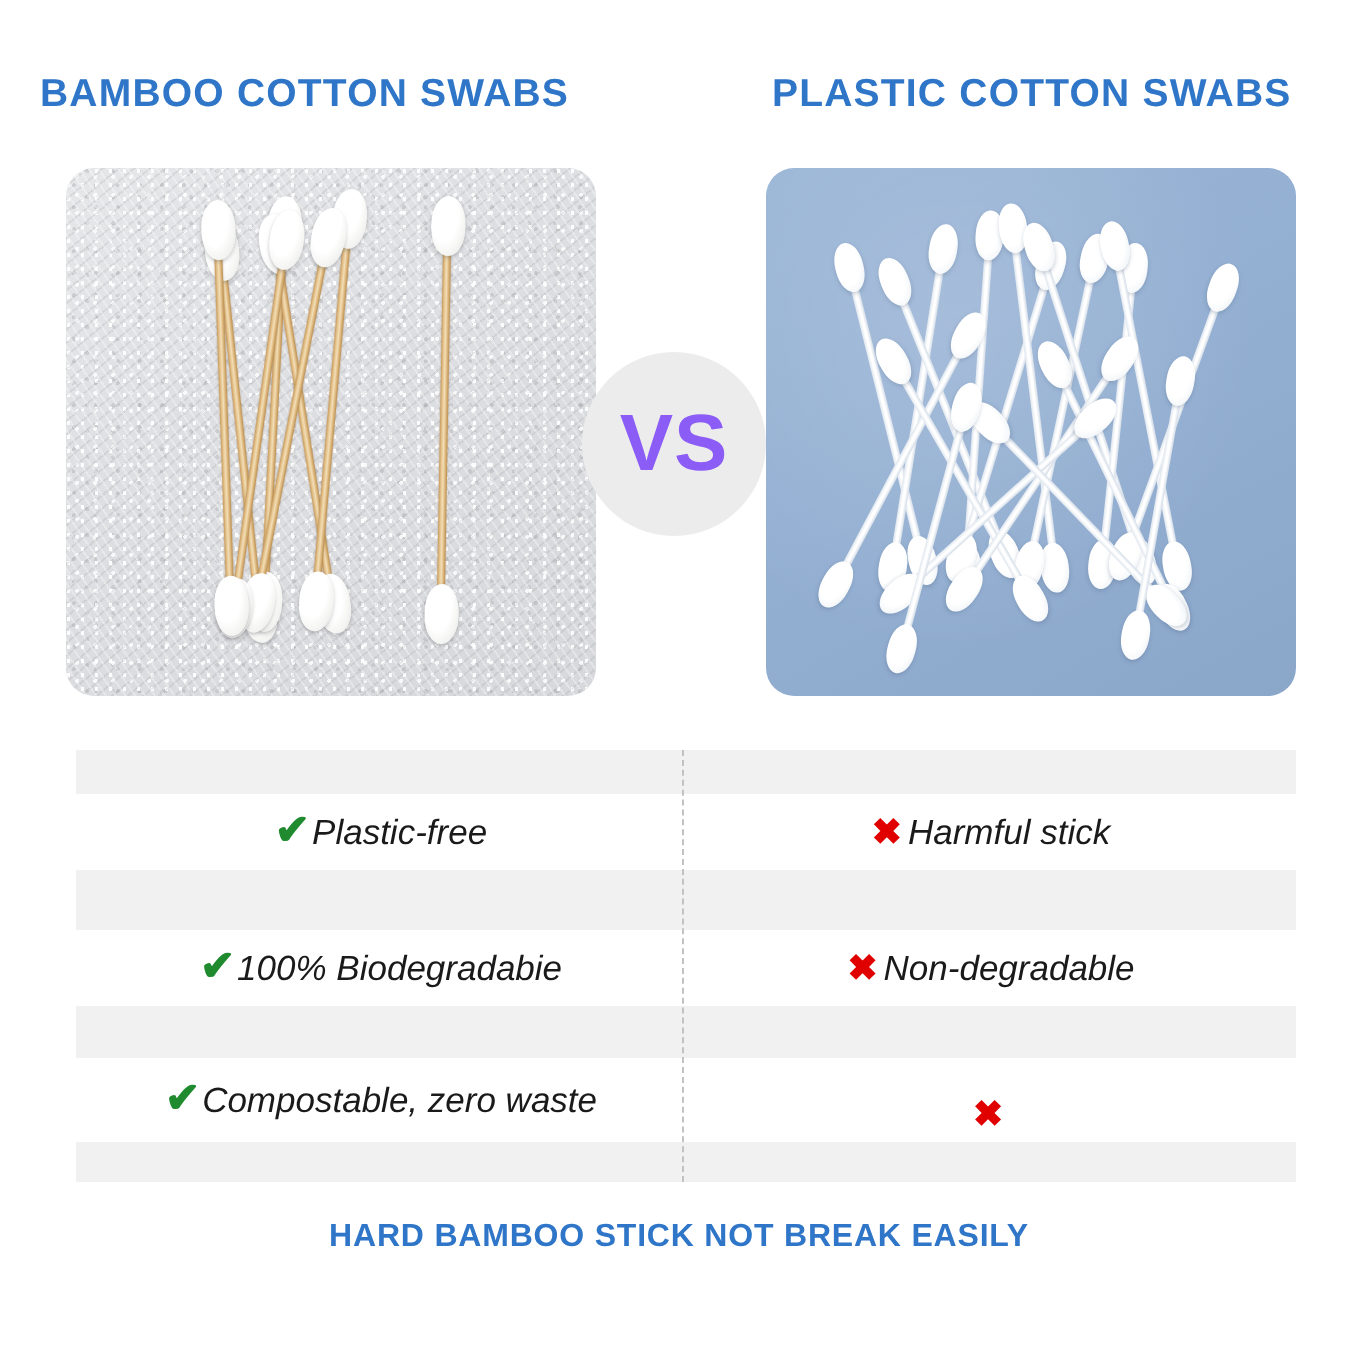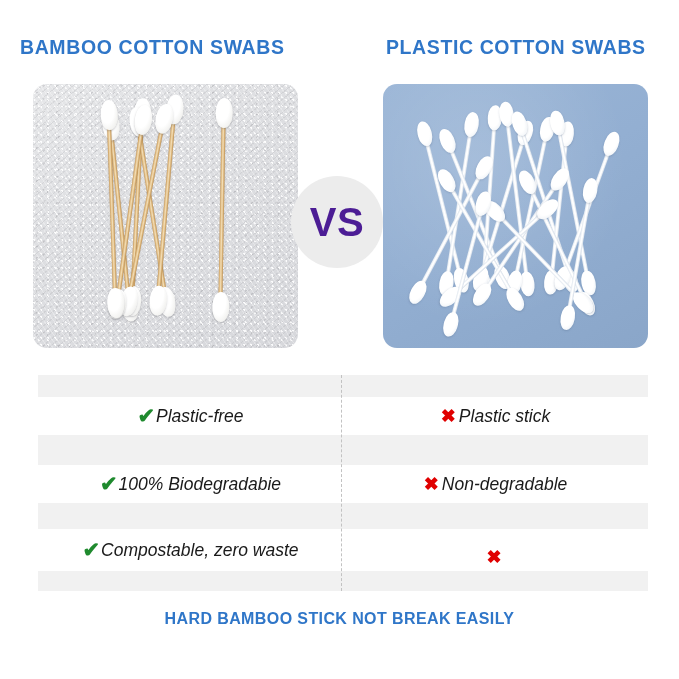--- a/index.html
+++ b/index.html
@@ -150,21 +150,21 @@
     border-radius: 50%;
     background: #ececec;
     display: flex;
     align-items: center;
     justify-content: center;
     z-index: 5;
   }
   .vs-badge span {
     font-size: 40px;
     font-weight: bold;
-    color: #4c1d95;
+    color: #8b5cf6;
     letter-spacing: 0.5px;
     line-height: 1;
   }
 
   
   .table {
     position: absolute;
     left: 38px;
     top: 375px;
     width: 610px;
@@ -406,21 +406,21 @@
     <div class="band b3"></div>
     <div class="divider"></div>
 
     <div class="row r0">
       <div class="cell pro">
         <span class="mark">✔</span>
         <span class="txt">Plastic-free</span>
       </div>
       <div class="cell con">
         <span class="mark">✖</span>
-        <span class="txt">Plastic stick</span>
+        <span class="txt">Harmful stick</span>
       </div>
     </div>
 
     <div class="row r1">
       <div class="cell pro">
         <span class="mark">✔</span>
         <span class="txt">100% Biodegradabie</span>
       </div>
       <div class="cell con">
         <span class="mark">✖</span>

